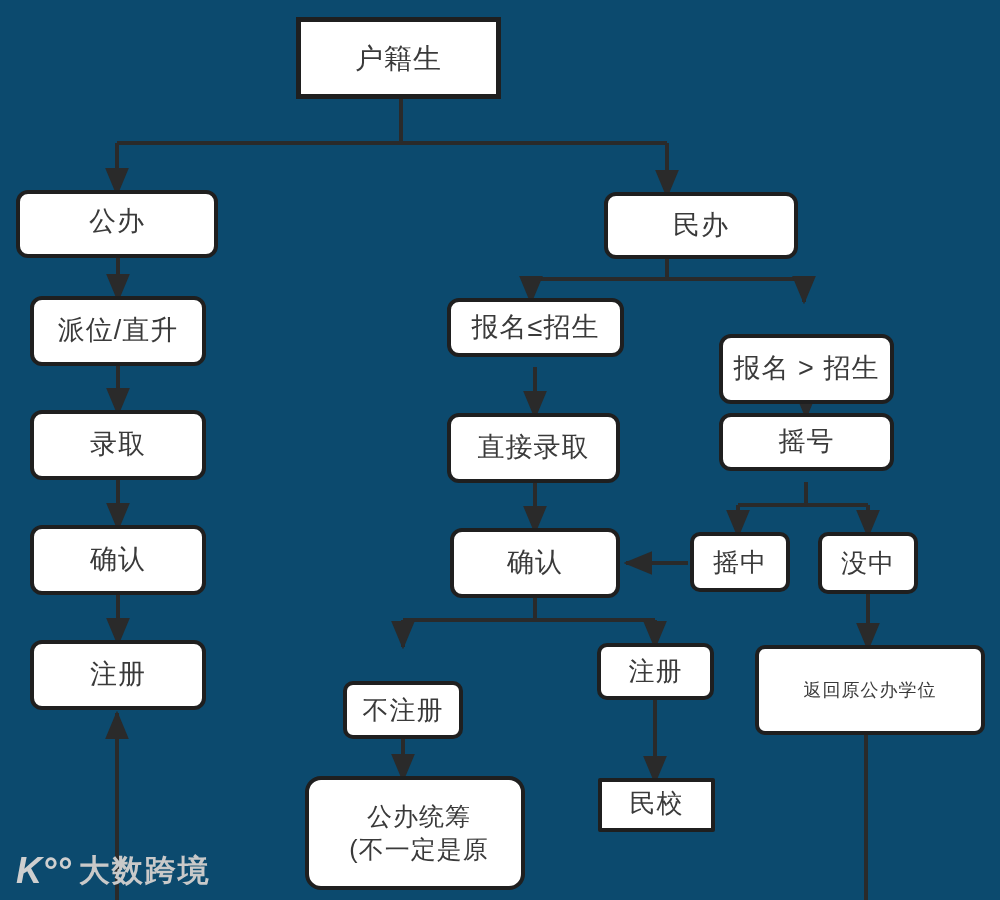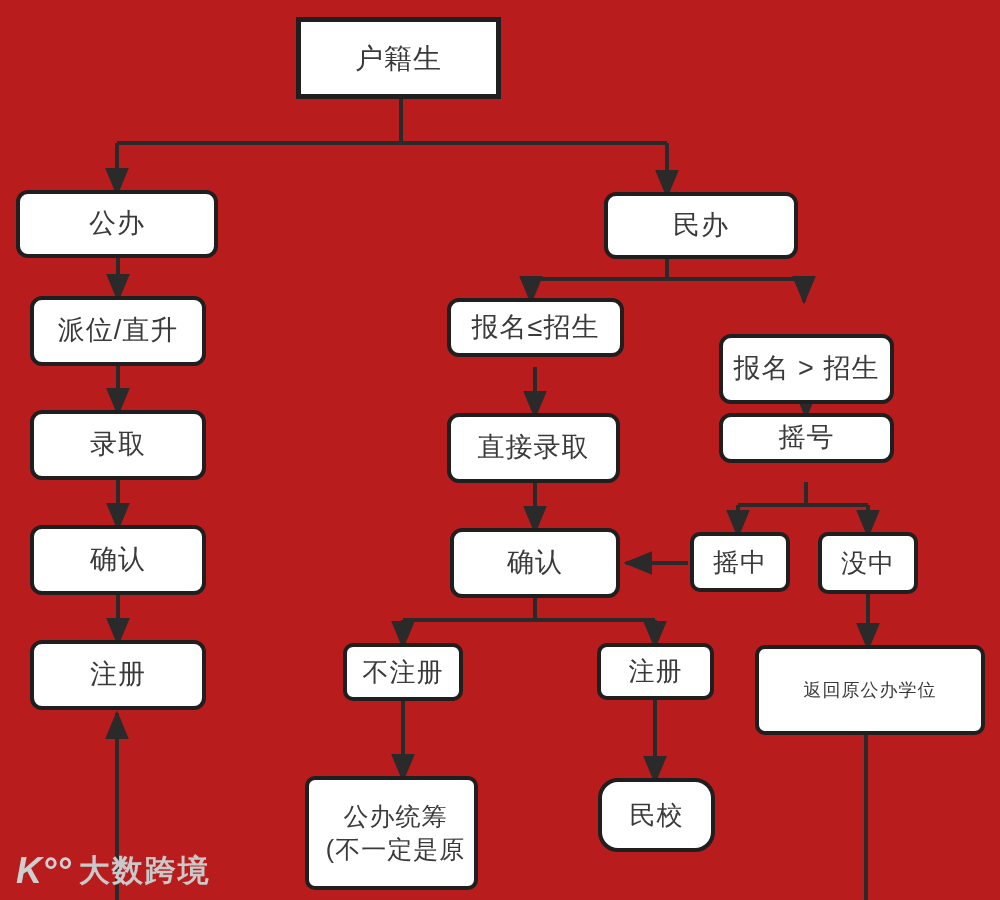--- a/index.html
+++ b/index.html
@@ -1,46 +1,46 @@
 <!DOCTYPE html>
 <html><head>
 <meta charset="utf-8">
 <style>
   html,body{margin:0;padding:0;background:#ffffff;}
   #stage{
-    position:relative;width:1000px;height:900px;background:#b91c1c;
+    position:relative;width:1000px;height:900px;background:#0c4a6e;
     overflow:hidden;font-family:"Liberation Sans","DejaVu Sans",sans-serif;
   }
   #edge-layer{position:absolute;left:0;top:0;width:1000px;height:900px;z-index:1;}
   .node{
     position:absolute;z-index:2;box-sizing:border-box;background:#ffffff;
     border:4px solid #1f1f1f;border-radius:12px;
     display:flex;align-items:center;justify-content:center;text-align:center;
     color:#3a3a3a;font-size:27px;letter-spacing:1px;line-height:1.25;
   }
   
   .n-root        {left:296px;top:17px;width:205px;height:82px;border-radius:0;border-width:5px;font-size:28px;}
-  .n-gongban     {left:16px;top:190px;width:202px;height:68px;}
+  .n-gongban     {left:16px;top:190px;width:202px;height:68px;font-family:Liberation Mono, monospace;}
   .n-paiwei      {left:30px;top:296px;width:176px;height:70px;}
   .n-luqu        {left:30px;top:410px;width:176px;height:70px;}
   .n-queren-left {left:30px;top:525px;width:176px;height:70px;}
   .n-zhuce-left  {left:30px;top:640px;width:176px;height:70px;}
   .n-minban      {left:604px;top:192px;width:194px;height:67px;}
   .n-baoming-le  {left:447px;top:298px;width:177px;height:59px;}
   .n-baoming-gt  {left:719px;top:298px;width:175px;height:70px;margin-top:36px;}
   .n-zhijie      {left:447px;top:413px;width:173px;height:70px;}
-  .n-yaohao      {left:719px;top:413px;width:175px;height:50px;text-align:right;}
+  .n-yaohao      {left:719px;top:413px;width:175px;height:58px;text-align:right;}
   .n-queren-mid  {left:450px;top:528px;width:170px;height:70px;}
   .n-yaozhong    {left:690px;top:532px;width:100px;height:60px;border-radius:10px;font-size:26px;}
   .n-meizhong    {left:818px;top:532px;width:100px;height:62px;border-radius:10px;font-size:26px;}
-  .n-buzhuce     {left:343px;top:643px;width:120px;height:58px;border-radius:10px;font-size:26px;}
+  .n-buzhuce     {left:343px;top:681px;width:120px;height:58px;border-radius:10px;font-size:26px;}
   .n-zhuce-mid   {left:597px;top:643px;width:117px;height:57px;border-radius:10px;font-size:26px;}
   .n-fanhui      {left:755px;top:645px;width:230px;height:90px;border-radius:10px;font-size:18px;}
-  .n-tongchou    {left:305px;top:776px;width:173px;height:114px;border-radius:10px;font-size:25px;line-height:1.32;padding-left:8px;}
-  .n-minxiao     {left:598px;top:778px;width:117px;height:74px;border-radius:20px;font-size:26px;}
+  .n-tongchou    {left:305px;top:776px;width:220px;height:114px;border-radius:16px;font-size:25px;line-height:1.32;padding-left:8px;}
+  .n-minxiao     {left:598px;top:778px;width:117px;height:54px;border-radius:2px;font-size:26px;font-family:Liberation Mono, monospace;}
   .n-tongchou .multiline span{display:block;}
   
   #watermark{
     position:absolute;left:16px;top:850px;z-index:3;display:flex;align-items:center;
     color:#c9c9c9;font-size:31px;font-weight:bold;letter-spacing:2px;user-select:none;
   }
   #watermark .wm-logo{
     font-size:36px;font-style:italic;margin-right:8px;letter-spacing:0;
     color:#cfcfcf;
   }

